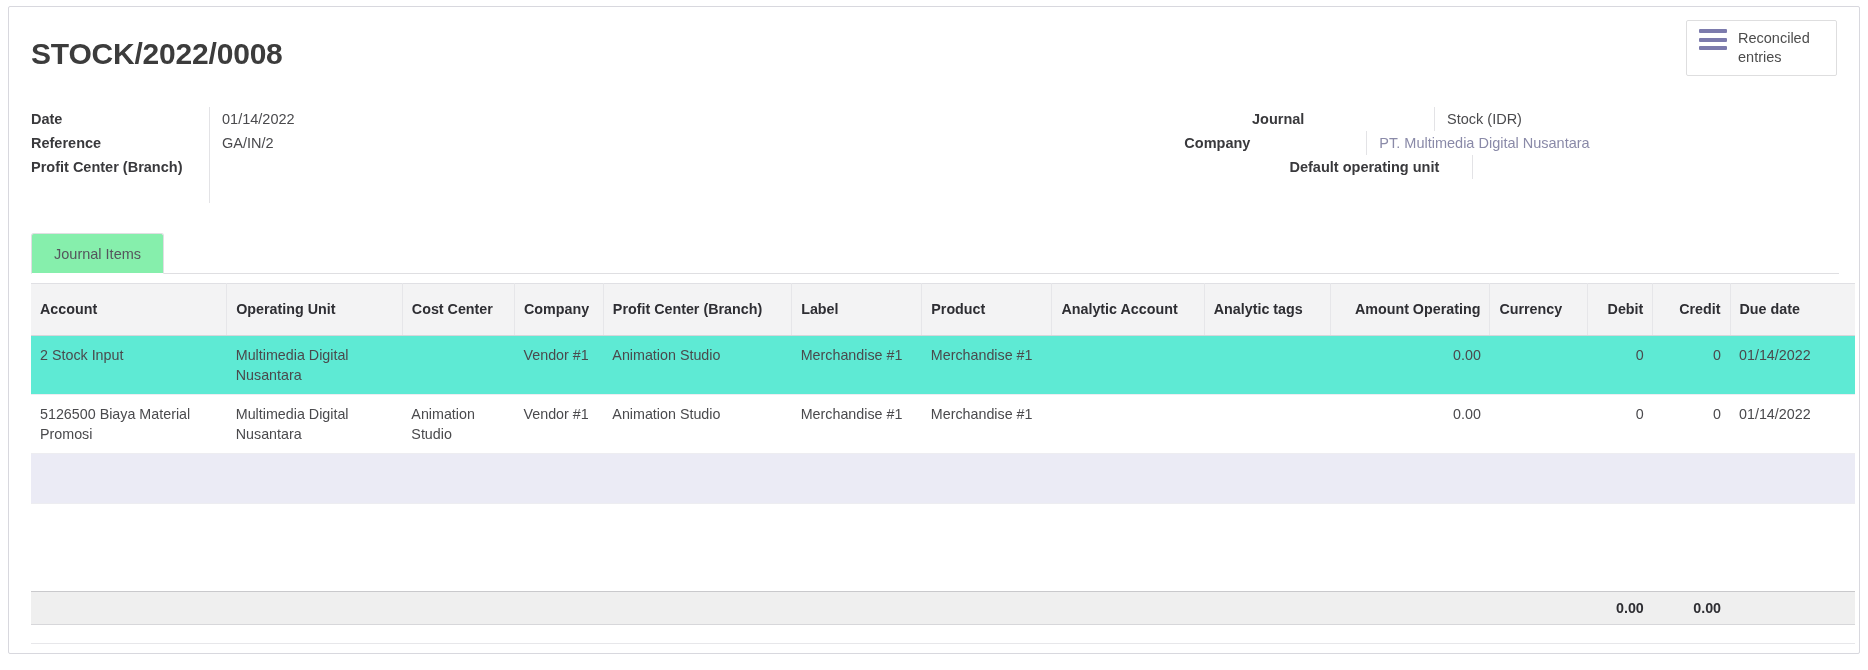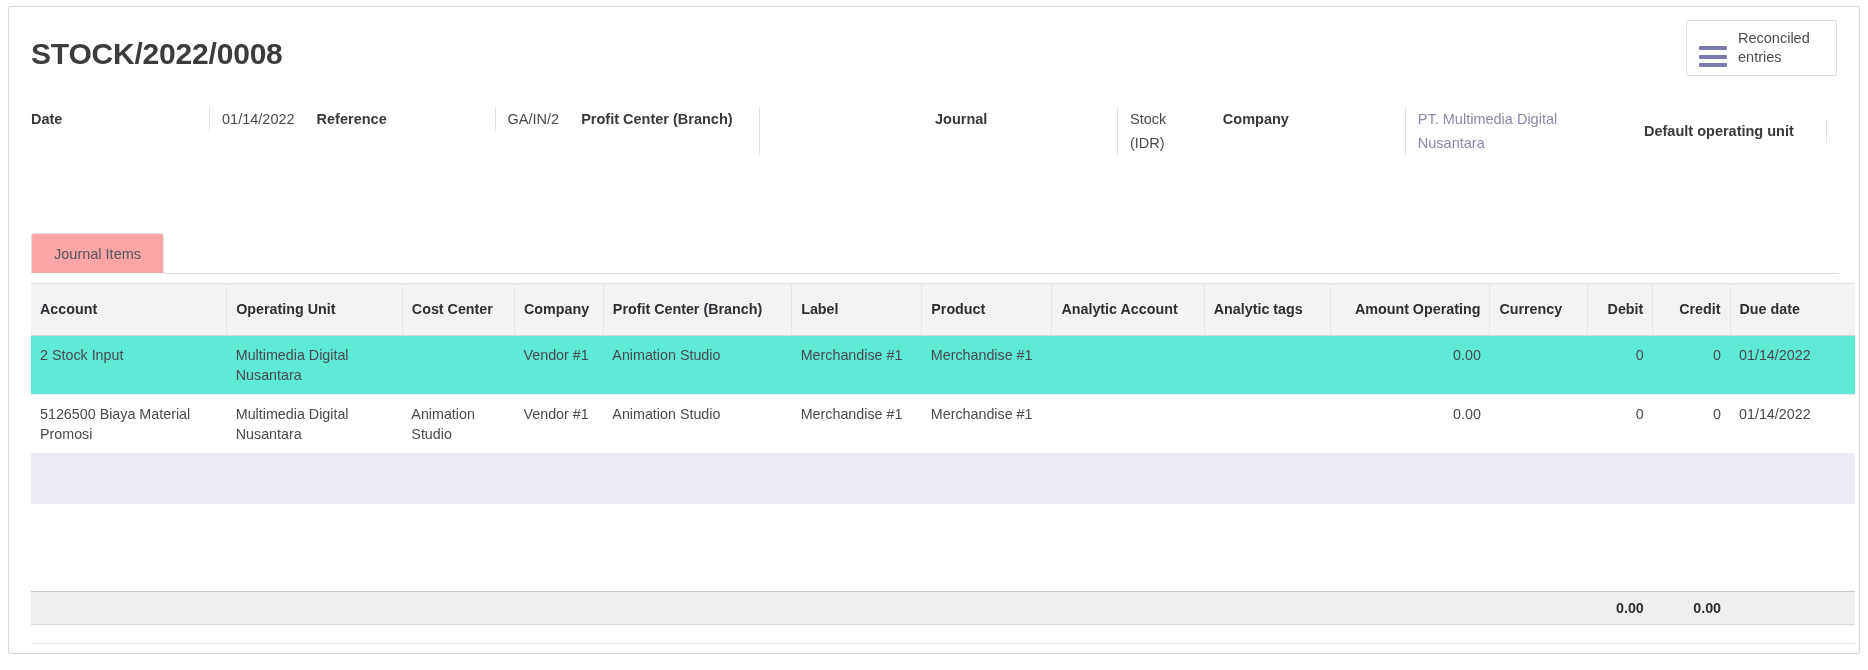--- a/index.html
+++ b/index.html
@@ -39,21 +39,21 @@
 
   
   .statusbuttons {
     position: absolute;
     right: 22px;
     top: 13px;
     display: flex;
   }
   .stat-button {
     display: flex;
-    align-items: flex-end;
+    align-items: flex-start;
     gap: 11px;
     border: 1px solid #dededf;
     background: #ffffff;
     padding: 8px 14px 8px 12px;
     border-radius: 2px;
     cursor: pointer;
     min-width: 148px;
     box-sizing: border-box;
     margin-left: 40px;
   }
@@ -95,22 +95,21 @@
   .fields {
     position: absolute;
     left: 22px;
     top: 100px;
     width: 1808px;
     display: flex;
   }
   .field-col {
     width: 50%;
     display: flex;
-    flex-direction: row;
-    gap: 22px;
+    flex-direction: column;
   }
   .field-col.right { padding-left: 0px; align-items: center; }
   .field-row {
     display: flex;
     align-items: flex-start;
     min-height: 24px;
   }
   .field-label {
     font-size: 14.5px;
     font-weight: bold;
@@ -144,21 +143,21 @@
   .tab-strip {
     display: flex;
     align-items: flex-end;
     border-bottom: 1px solid #dfdfe2;
     height: 40px;
   }
   .tab {
     padding: 10px 22px 9px 22px;
     font-size: 14.5px;
     color: #55555c;
-    background: #fca5a5;
+    background: #86efac;
     border: 1px solid #dfdfe2;
     border-bottom: 1px solid #ffffff;
     border-radius: 3px 3px 0 0;
     margin-bottom: -1px;
     cursor: pointer;
     line-height: 20px;
   }
 
   
   .grid-wrap {

